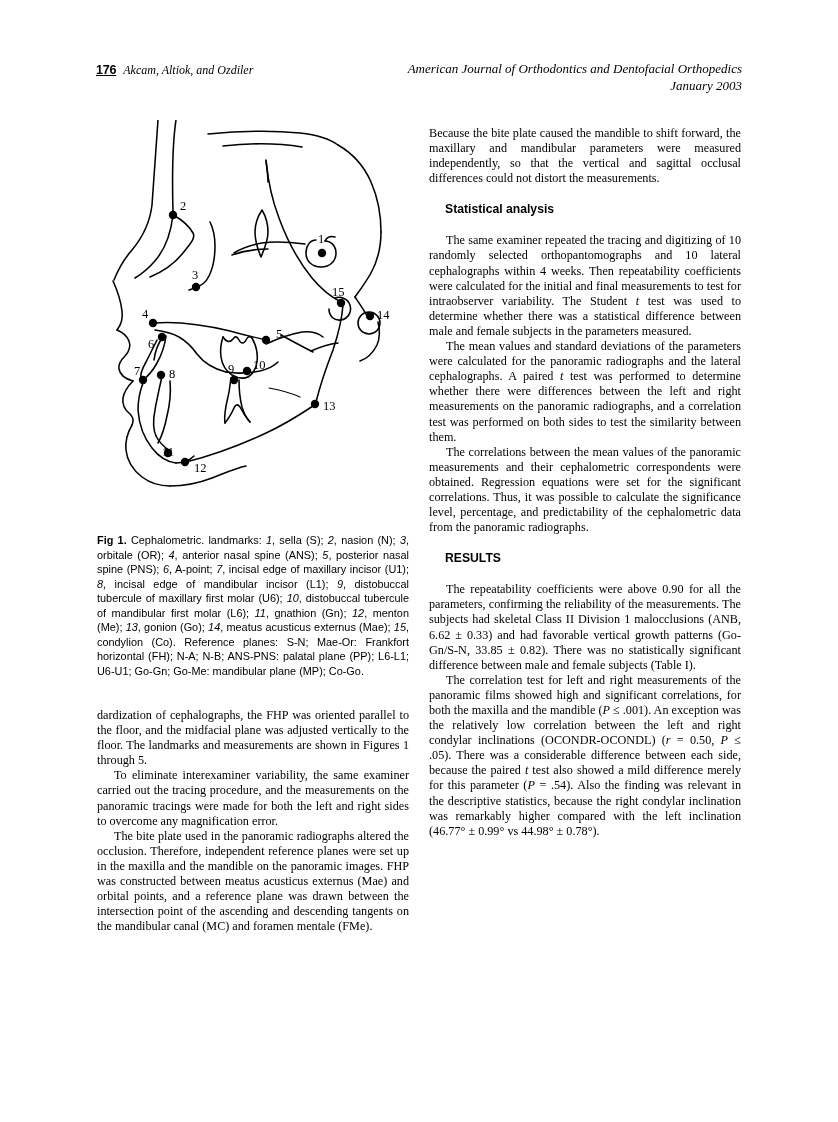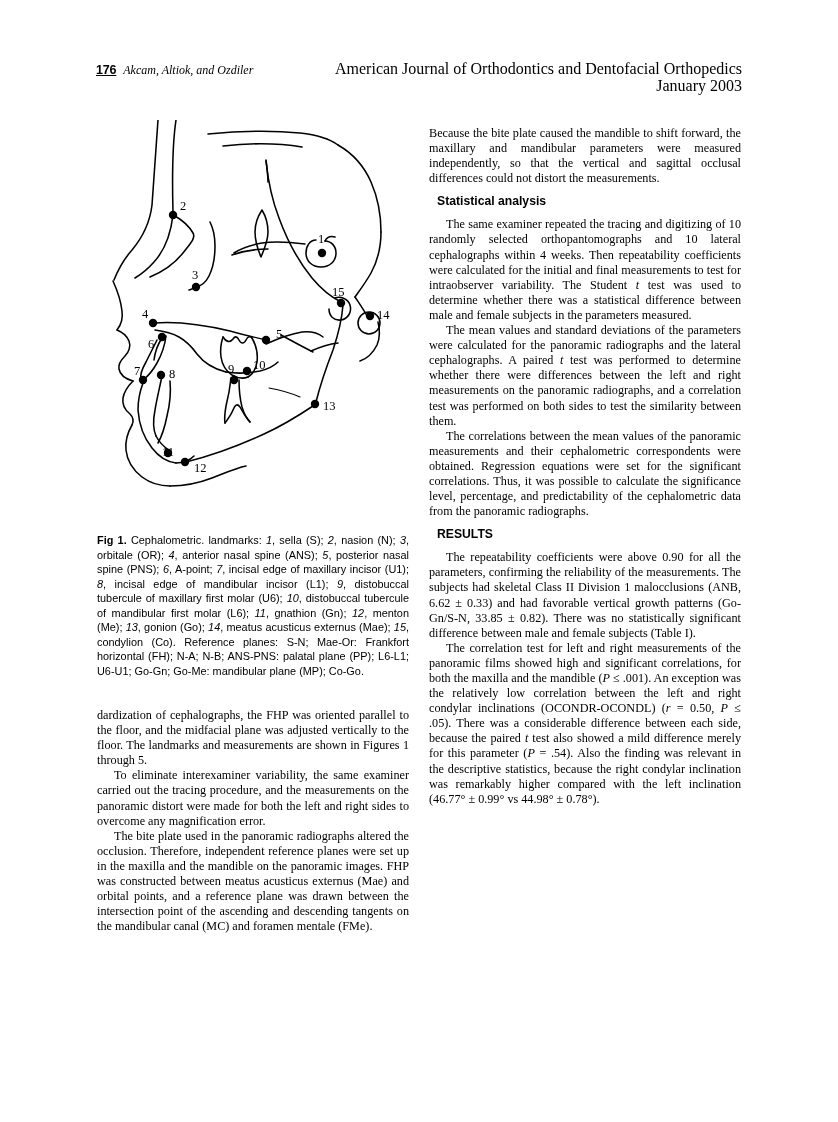--- a/index.html
+++ b/index.html
@@ -48,21 +48,22 @@
   .runhead-authors {
     font-family: "Liberation Serif", serif;
     font-style: italic;
     font-size: 12px;
   }
   .runhead-right {
     position: absolute;
     right: 0;
     top: 0;
     text-align: right;
-    font-size: 16px;
+    font-style: italic;
+    font-size: 13px;
     line-height: 17px;
   }
   .runhead-right div { white-space: nowrap; }
 
   
   .col {
     position: absolute;
     width: 312px;
     font-size: 12.2px;
     line-height: 15.1px;
@@ -77,21 +78,21 @@
     text-align: justify;
     hyphens: none;
     font-family: Liberation Serif, serif;
   }
   .col p.noindent { text-indent: 0; }
 
   h3.sec {
     font-family: "Liberation Sans", sans-serif;
     font-weight: bold;
     font-size: 12.2px;
-    margin: 8px;
+    margin: 16px;
     padding: 0;
     line-height: 15px;
   }
   .gap-before { margin-top: 15px; }
   .gap-after  { margin-bottom: 4px; }
 
   .ital { font-style: italic; }
 
   
   .figure-box {
@@ -255,21 +256,21 @@
     </svg>
   </div>
 
   <div class="figure-caption">
     <span class="figlabel">Fig 1.</span>
     <span id="caption-text"> Cephalometric. landmarks: <span class="n">1</span>, sella (S); <span class="n">2</span>, nasion (N); <span class="n">3</span>, orbitale (OR); <span class="n">4</span>, anterior nasal spine (ANS); <span class="n">5</span>, posterior nasal spine (PNS); <span class="n">6</span>, A-point; <span class="n">7</span>, incisal edge of maxillary incisor (U1); <span class="n">8</span>, incisal edge of mandibular incisor (L1); <span class="n">9</span>, distobuccal tubercule of maxillary first molar (U6); <span class="n">10</span>, distobuccal tubercule of mandibular first molar (L6); <span class="n">11</span>, gnathion (Gn); <span class="n">12</span>, menton (Me); <span class="n">13</span>, gonion (Go); <span class="n">14</span>, meatus acusticus externus (Mae); <span class="n">15</span>, condylion (Co). Reference planes: S-N; Mae-Or: Frankfort horizontal (FH); N-A; N-B; ANS-PNS: palatal plane (PP); L6-L1; U6-U1; Go-Gn; Go-Me: mandibular plane (MP); Co-Go.</span>
   </div>
 
   <div class="col col-left" style="top:708px;">
     <p class="noindent">dardization of cephalographs, the FHP was oriented parallel to the floor, and the midfacial plane was adjusted vertically to the floor. The landmarks and measurements are shown in Figures 1 through 5.</p>
-    <p>To eliminate interexaminer variability, the same examiner carried out the tracing procedure, and the measurements on the panoramic distort were made for both the left and right sides to overcome any magnification error.</p>
+    <p>To eliminate interexaminer variability, the same examiner carried out the tracing procedure, and the measurements on the panoramic tracings were made for both the left and right sides to overcome any magnification error.</p>
     <p>The bite plate used in the panoramic radiographs altered the occlusion. Therefore, independent reference planes were set up in the maxilla and the mandible on the panoramic images. FHP was constructed between meatus acusticus externus (Mae) and orbital points, and a reference plane was drawn between the intersection point of the ascending and descending tangents on the mandibular canal (MC) and foramen mentale (FMe).</p>
   </div>
 
   <div class="col col-right">
     <p class="noindent">Because the bite plate caused the mandible to shift forward, the maxillary and mandibular parameters were measured independently, so that the vertical and sagittal occlusal differences could not distort the measurements.</p>
 
     <h3 class="sec gap-before gap-after">Statistical analysis</h3>
     <p>The same examiner repeated the tracing and digitizing of 10 randomly selected orthopantomographs and 10 lateral cephalographs within 4 weeks. Then repeatability coefficients were calculated for the initial and final measurements to test for intraobserver variability. The Student <span class="ital">t</span> test was used to determine whether there was a statistical difference between male and female subjects in the parameters measured.</p>
     <p>The mean values and standard deviations of the parameters were calculated for the panoramic radiographs and the lateral cephalographs. A paired <span class="ital">t</span> test was performed to determine whether there were differences between the left and right measurements on the panoramic radiographs, and a correlation test was performed on both sides to test the similarity between them.</p>
     <p>The correlations between the mean values of the panoramic measurements and their cephalometric correspondents were obtained. Regression equations were set for the significant correlations. Thus, it was possible to calculate the significance level, percentage, and predictability of the cephalometric data from the panoramic radiographs.</p>

